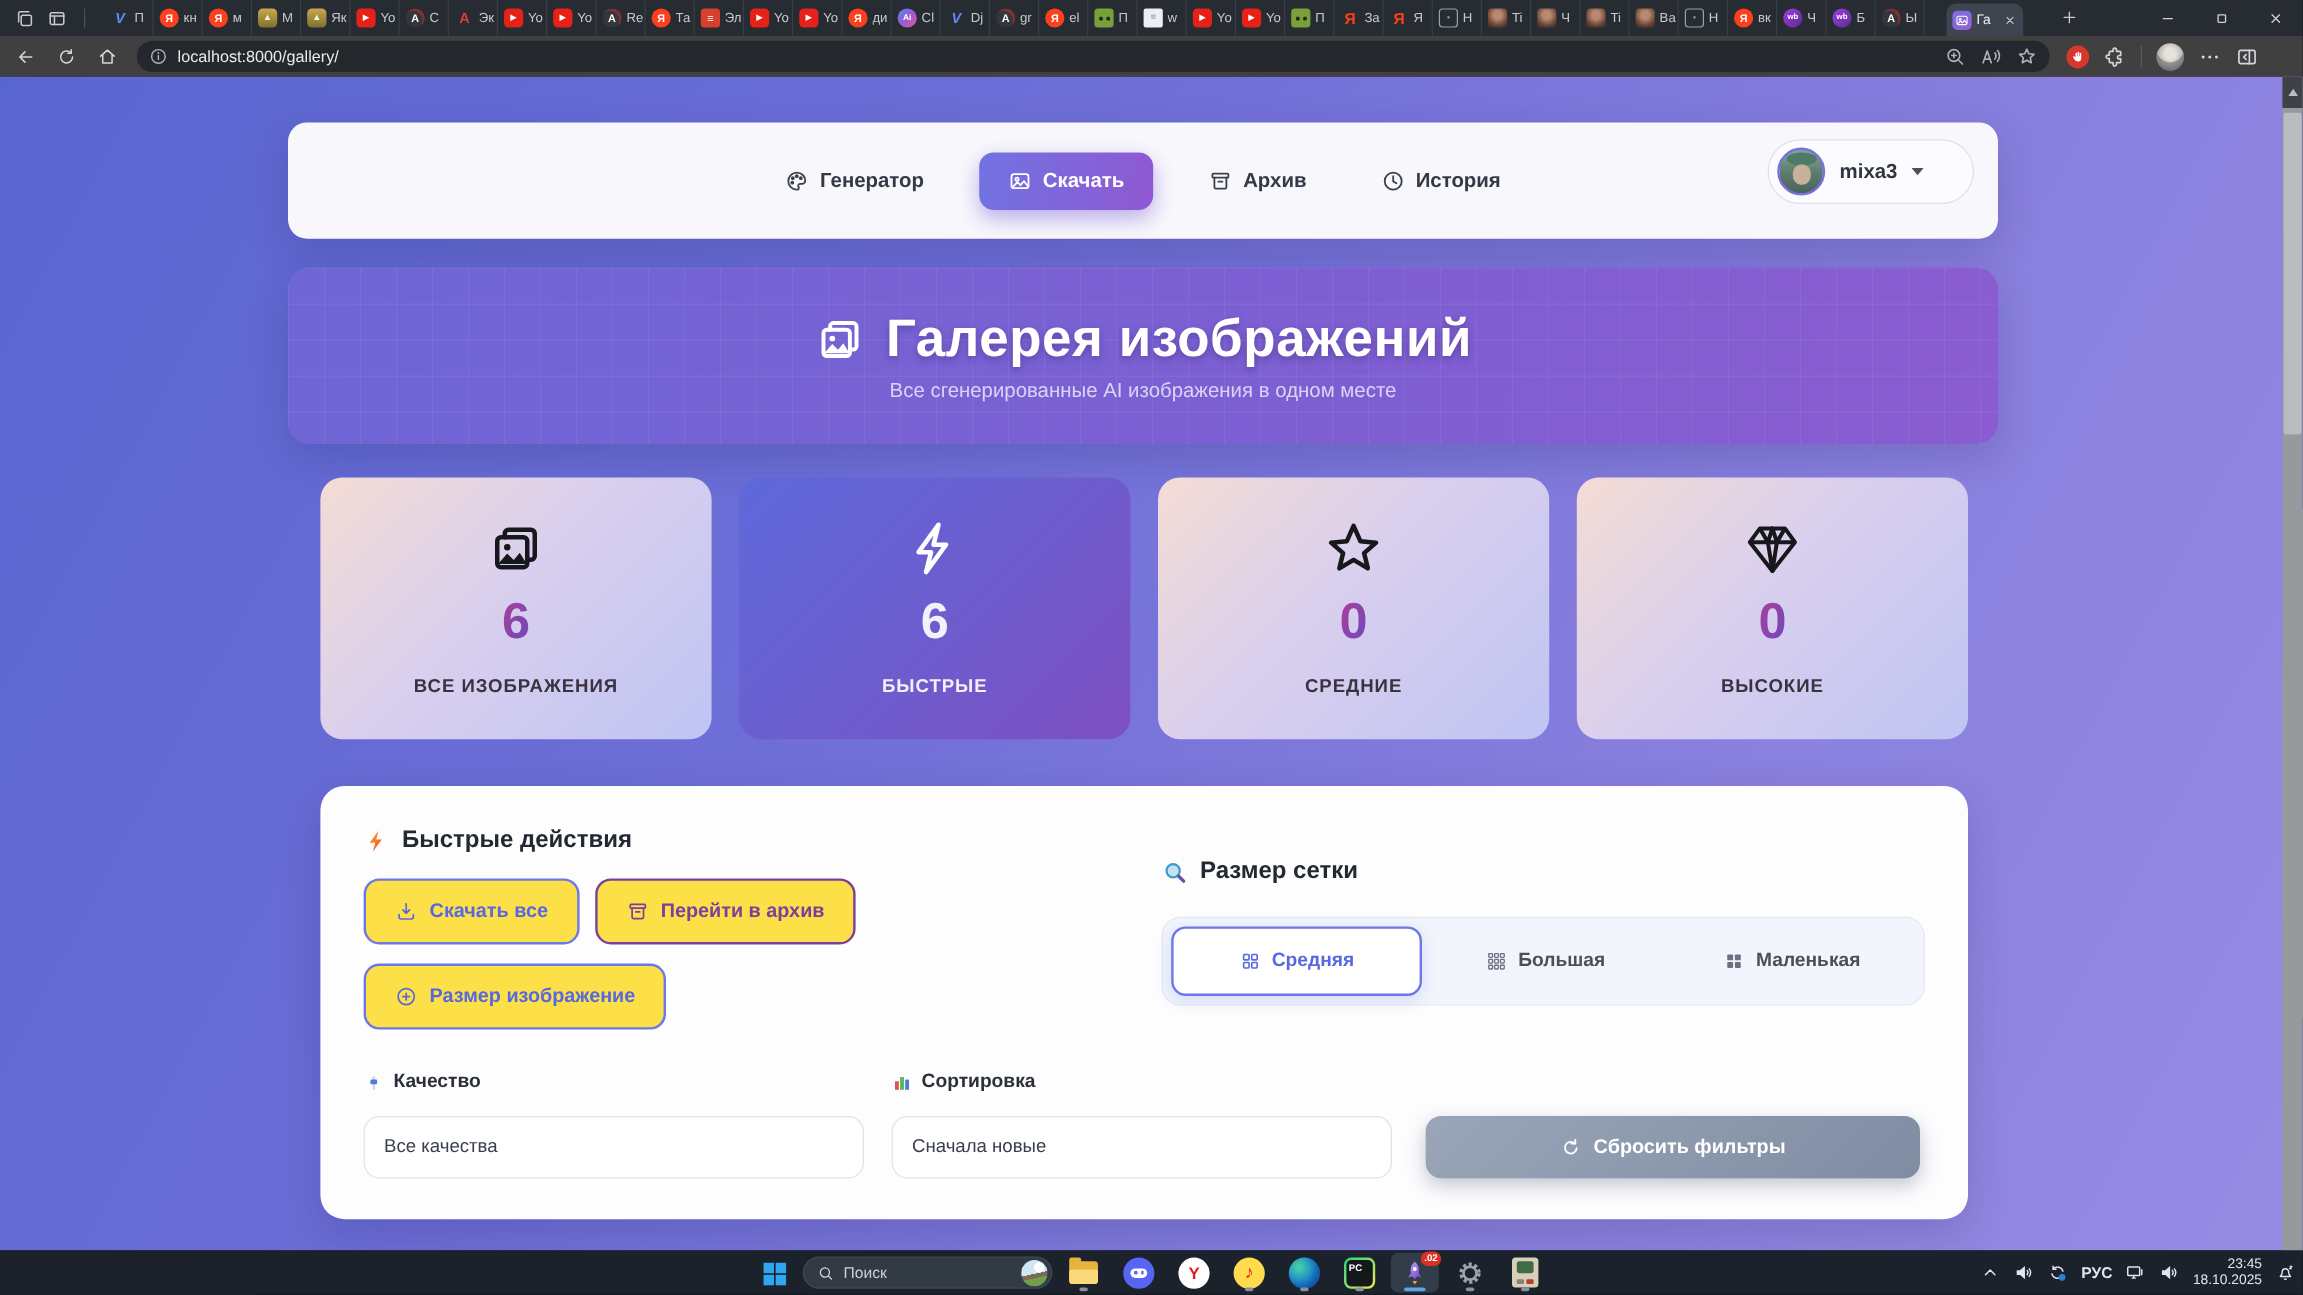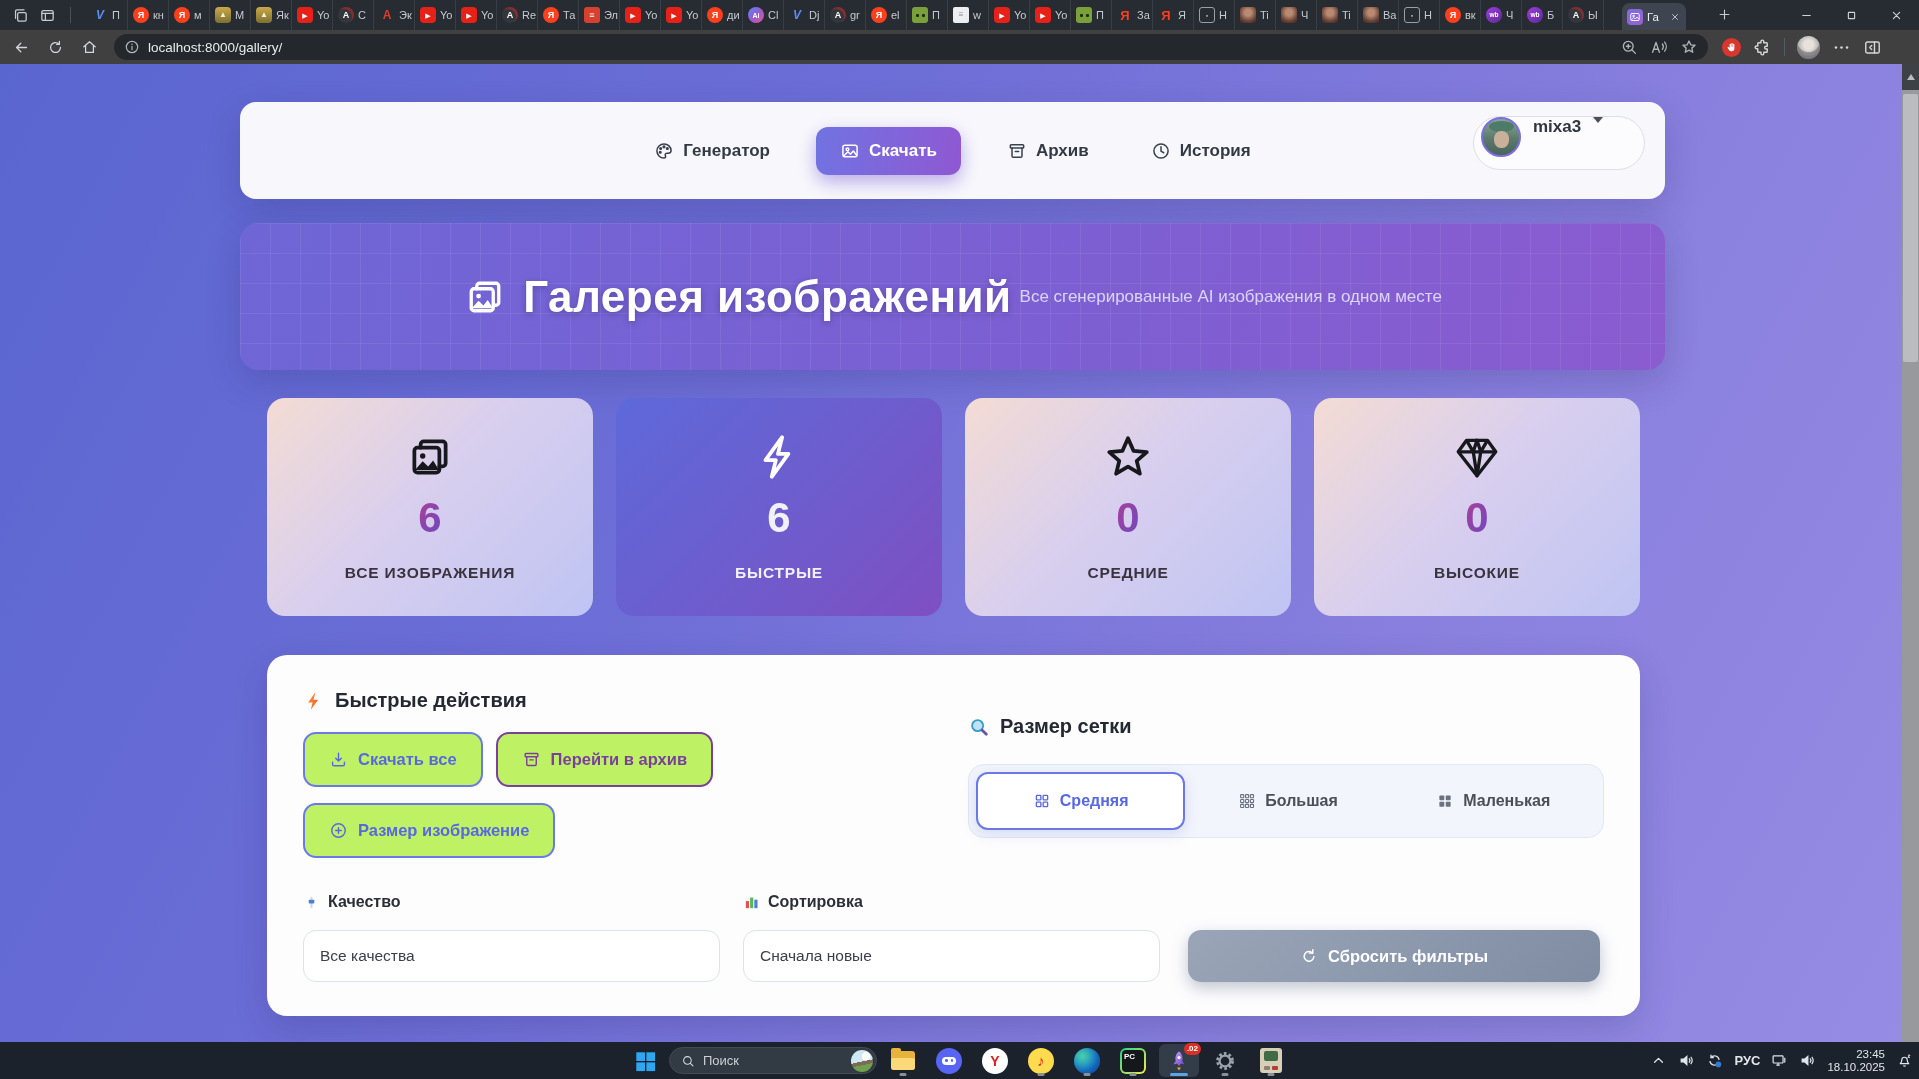--- a/index.html
+++ b/index.html
@@ -60,28 +60,28 @@
   
   .page{position:absolute;left:0;top:64px;width:1919px;height:978px;background:linear-gradient(118deg,#5a66d0 0%,#6e6ed7 38%,#8a80de 72%,#968ce4 100%)}
   .shadowed{box-shadow:0 12px 34px rgba(35,35,95,.20)}
 
   .nav-bar{position:absolute;left:240px;top:38px;width:1425px;height:97px;background:#f8f8fc;border-radius:16px}
   .nav-items{position:absolute;left:0;right:0;top:0;height:100%;display:flex;align-items:center;justify-content:center;gap:30px}
   .nav-item{display:flex;align-items:center;gap:9px;font-size:17px;font-weight:700;color:#333a45;padding:14px 16px;border-radius:12px;cursor:pointer}
   .nav-item .icn{width:20px;height:20px;color:#39404d}
   .nav-item.active{background:linear-gradient(100deg,#7173e2,#8f58d2);color:#fff;box-shadow:0 7px 18px rgba(108,80,210,.45);padding:14px 24px}
   .nav-item.active .icn{color:#fff}
-  .user-pill{position:absolute;right:20px;top:14px;height:54px;min-width:172px;border:1.5px solid #dcdfe8;background:#fcfcfe;border-radius:27px;display:flex;align-items:flex-start;gap:12px;padding:0 18px 0 7px;cursor:pointer}
+  .user-pill{position:absolute;right:20px;top:14px;height:54px;min-width:172px;border:1.5px solid #dcdfe8;background:#fcfcfe;border-radius:27px;display:flex;align-items:center;gap:12px;padding:0 18px 0 7px;cursor:pointer}
   .user-avatar{width:40px;height:40px;border-radius:50%;border:2px solid #7a6fe0;background:linear-gradient(180deg,#86a593 0%,#5c7a6c 55%,#49635a 100%);position:relative;overflow:hidden}
   .user-avatar::after{content:"";position:absolute;left:11px;top:12px;width:15px;height:17px;border-radius:45%;background:#c9b09a}
   .user-avatar::before{content:"";position:absolute;left:6px;top:2px;width:25px;height:11px;border-radius:50%;background:#4e7a6a}
   .user-name{font-size:17px;font-weight:700;color:#2f3640}
   .caret-down{width:0;height:0;border-left:5px solid transparent;border-right:5px solid transparent;border-top:6px solid #4a505a}
 
-  .hero{position:absolute;left:240px;top:159px;width:1425px;height:147px;border-radius:18px;background:linear-gradient(100deg,#6f66d6 0%,#7d5fd2 60%,#8a5cd0 100%);overflow:hidden;display:flex;align-items:center;justify-content:center;gap:8px}
+  .hero{position:absolute;left:240px;top:159px;width:1425px;height:147px;border-radius:18px;background:linear-gradient(100deg,#6f66d6 0%,#7d5fd2 60%,#8a5cd0 100%);overflow:hidden;display:flex;flex-direction:column;align-items:center;justify-content:center;gap:8px}
   .hero::before{content:"";position:absolute;inset:0;background-image:linear-gradient(rgba(255,255,255,.07) 1px,transparent 1px),linear-gradient(90deg,rgba(255,255,255,.07) 1px,transparent 1px);background-size:30px 30px}
   .hero-title-row{display:flex;align-items:center;gap:16px;position:relative}
   .hero-title-row .icn{width:44px;height:44px;color:#fff}
   .hero-title{font-size:44px;font-weight:800;color:#fff;letter-spacing:.5px;text-shadow:0 2px 6px rgba(40,30,90,.35)}
   .hero-subtitle{font-size:17px;color:rgba(230,228,250,.88);position:relative}
 
   .stats{position:absolute;left:267px;top:334px;width:1373px;display:flex;gap:23px}
   .stat-card{flex:1;height:218px;border-radius:18px;background:linear-gradient(135deg,#f4dcd4 0%,#d9cfee 45%,#bfc4f3 100%);display:flex;flex-direction:column;align-items:center;padding-top:34px;cursor:pointer}
   .stat-card .icn{width:50px;height:50px;color:#17181c}
   .stat-value{font-size:42px;font-weight:800;margin-top:12px;background:linear-gradient(120deg,#a8409a 10%,#6f49bd 90%);-webkit-background-clip:text;background-clip:text;color:transparent}
@@ -91,21 +91,21 @@
   .stat-card.active .stat-value{background:none;color:#f2f0fa;-webkit-background-clip:border-box}
   .stat-card.active .stat-label{color:#f2f0fa}
 
   .panel{position:absolute;left:267px;top:591px;width:1373px;height:361px;background:#fdfdfe;border-radius:20px}
   .sec-title{position:absolute;display:flex;align-items:center;gap:10px;font-size:20px;font-weight:800;color:#232833}
   .sec-title .icn{width:22px;height:22px}
   .qa-title{left:36px;top:34px}
   .gs-title{left:701px;top:60px}
   .qa-row1{position:absolute;left:36px;top:77px;display:flex;gap:13px}
   .qa-row2{position:absolute;left:36px;top:148px}
-  .act-btn{height:55px;border-radius:13px;background:#bef264;display:flex;align-items:center;justify-content:center;gap:10px;font-size:16.5px;font-weight:700;padding:0 24px;cursor:pointer}
+  .act-btn{height:55px;border-radius:13px;background:#fde047;display:flex;align-items:center;justify-content:center;gap:10px;font-size:16.5px;font-weight:700;padding:0 24px;cursor:pointer}
   .act-btn .icn{width:19px;height:19px}
   .act-blue{border:2px solid #6b79e8;color:#5868e0}
   .act-purple{border:2px solid #7b3f9d;color:#7b3f9d}
   .gs-segment{position:absolute;left:701px;top:109px;width:636px;height:74px;background:#f2f5fb;border:1px solid #e2e7f3;border-radius:16px;display:flex;align-items:center;padding:7px}
   .gs-option{flex:1;height:100%;display:flex;align-items:center;justify-content:center;gap:9px;font-size:16px;font-weight:700;color:#4a4f5a;cursor:pointer;border-radius:12px}
   .gs-option .icn{width:18px;height:18px;color:#6a7180}
   .gs-option.active{background:#fff;border:2px solid #6b79e8;color:#5868e0;box-shadow:0 4px 14px rgba(90,100,220,.18)}
   .gs-option.active .icn{color:#5868e0}
   .f-label{position:absolute;top:238px;display:flex;align-items:center;gap:8px;font-size:16px;font-weight:800;color:#2b3038}
   .f-label .icn{width:17px;height:17px}

